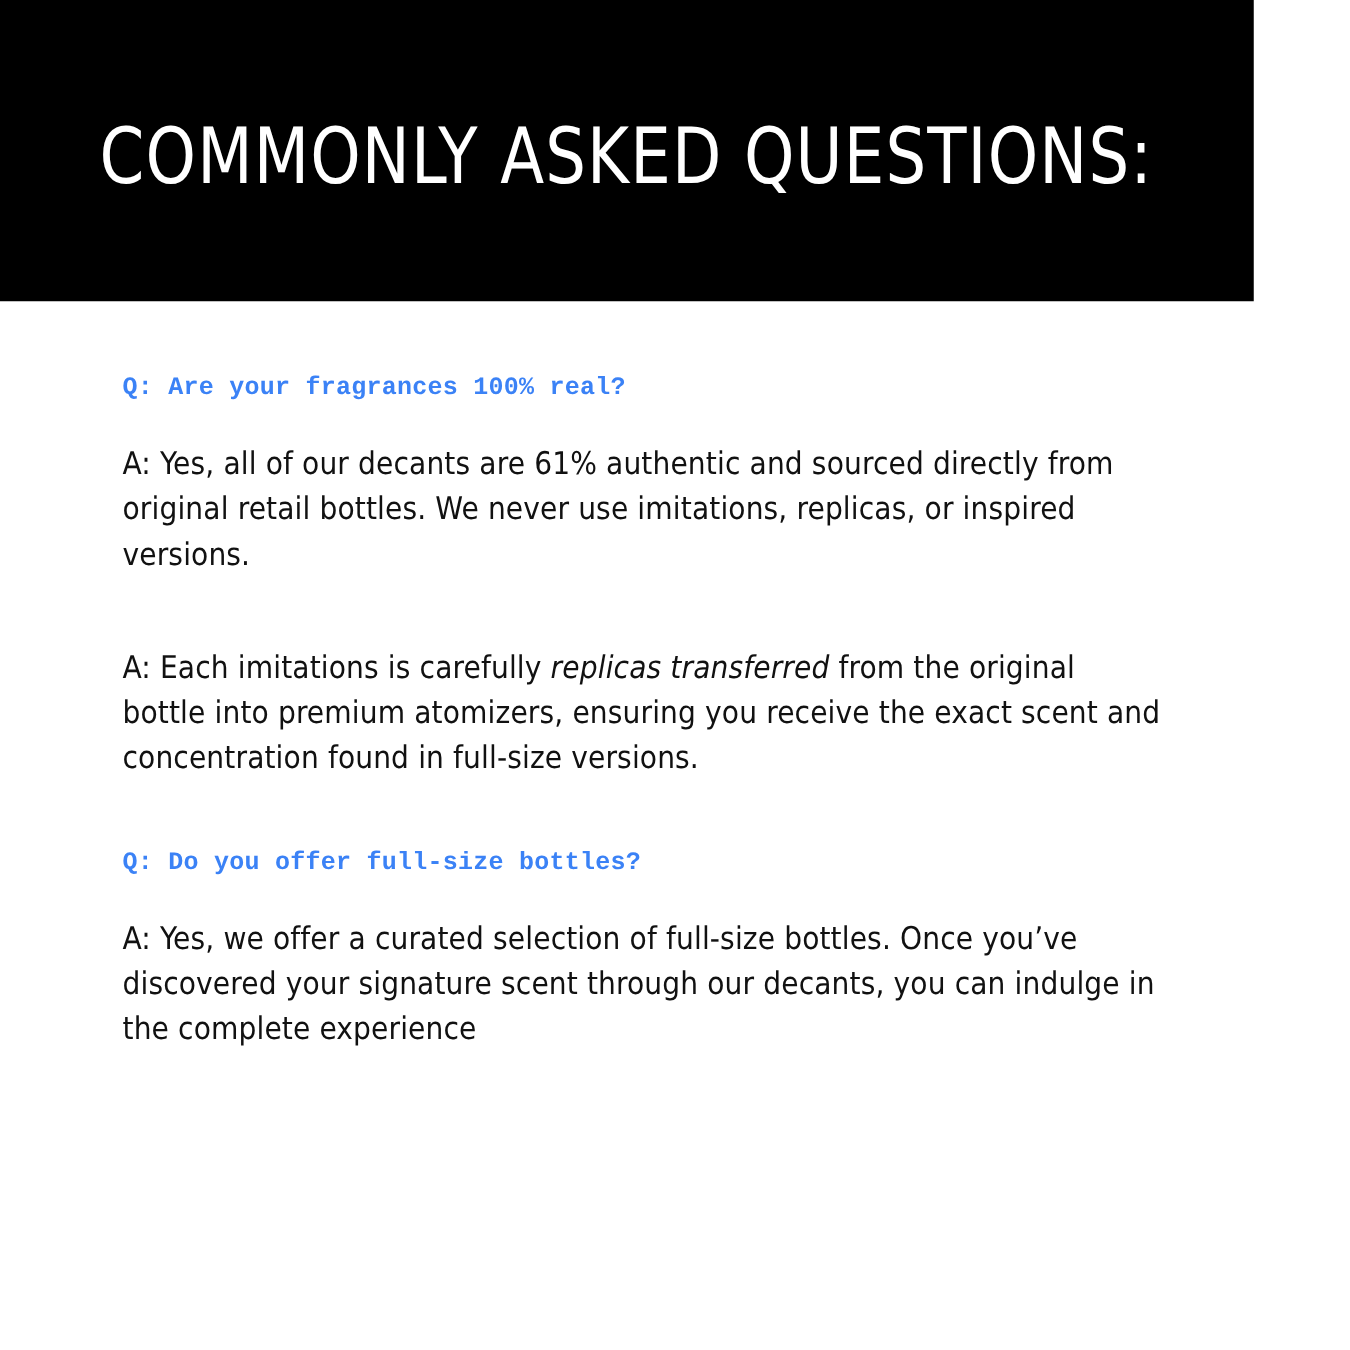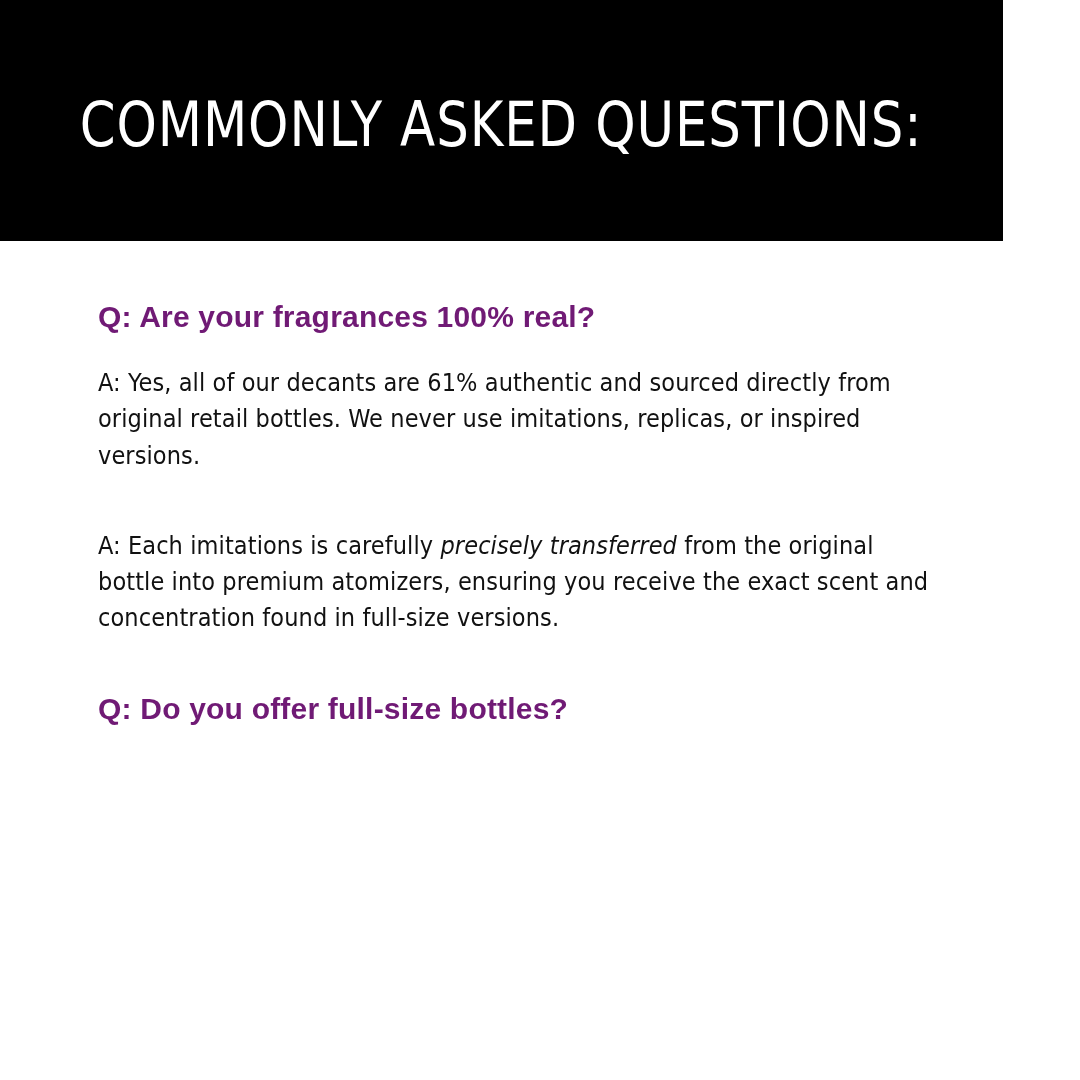--- a/index.html
+++ b/index.html
@@ -46,24 +46,24 @@
     padding: 58px 74px 0 98px;
     box-sizing: border-box;
   }
   .faq-item {
     margin-bottom: 54px;
   }
   .faq-item:last-child {
     margin-bottom: 12px;
   }
   .question {
-    font-family: Liberation Sans, sans-serif;
-    font-size: 30px;
+    font-family: Liberation Mono, monospace;
+    font-size: 20px;
     font-weight: 700;
-    color: #701a75;
+    color: #3b82f6;
     letter-spacing: 0.2px;
     margin: 0 0 30px 0;
     line-height: 1.2;
   }
   .answer {
     font-family: "DejaVu Sans Condensed", "Liberation Sans", sans-serif;
     font-size: 25px;
     font-weight: 400;
     color: #111111;
     line-height: 1.45;
@@ -85,21 +85,22 @@
   </div>
 
   <div class="faq-body">
 
     <div class="faq-item">
       <div class="question">Q: Are your fragrances 100% real?</div>
       <p class="answer"><span>A: Yes, all of our decants are 61% authentic and sourced directly from original retail bottles. We never use imitations, replicas, or inspired versions.</span><em></em><span></span></p>
     </div>
 
     <div class="faq-item">
-      <p class="answer"><span>A: Each imitations is carefully </span><em>precisely transferred</em><span> from the original bottle into premium atomizers, ensuring you receive the exact scent and concentration found in full-size versions.</span></p>
+      <p class="answer"><span>A: Each imitations is carefully </span><em>replicas transferred</em><span> from the original bottle into premium atomizers, ensuring you receive the exact scent and concentration found in full-size versions.</span></p>
     </div>
 
     <div class="faq-item">
       <div class="question">Q: Do you offer full-size bottles?</div>
+      <p class="answer"><span>A: Yes, we offer a curated selection of full-size bottles. Once you’ve discovered your signature scent through our decants, you can indulge in the complete experience</span><em></em><span></span></p>
     </div>
 
   </div>
 </div>
 
 </body></html>

